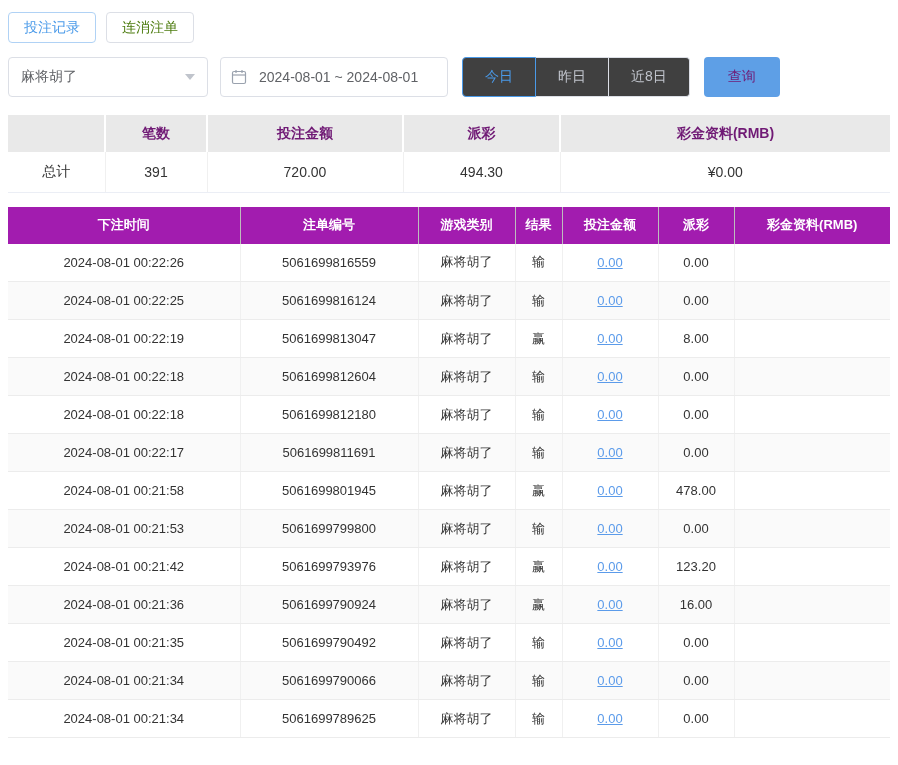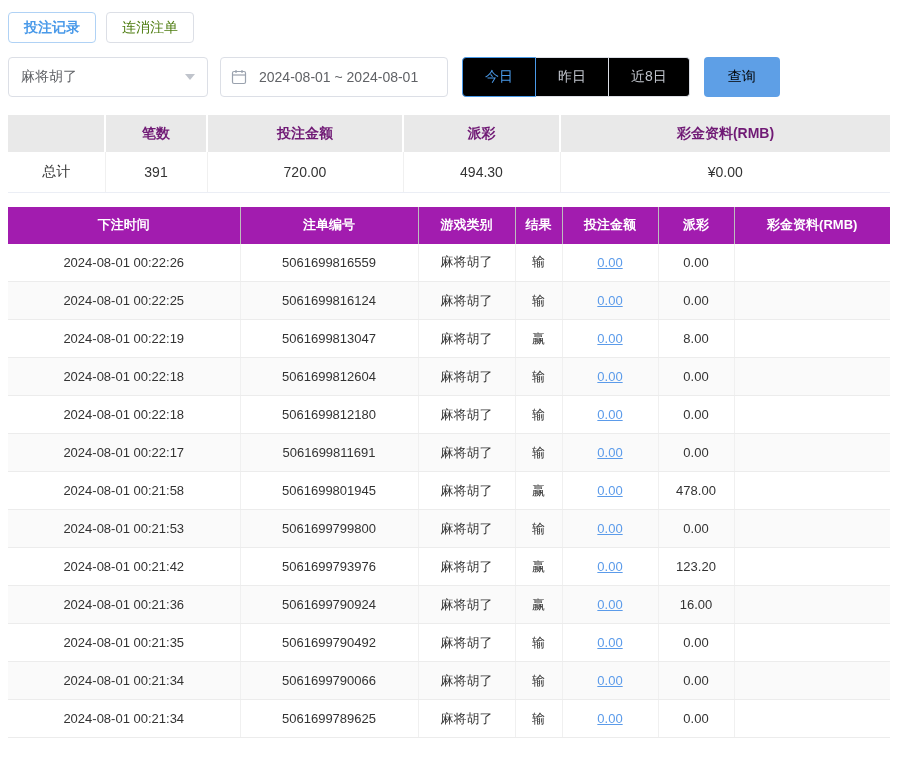--- a/index.html
+++ b/index.html
@@ -11,50 +11,50 @@
   }
   .page { padding:8px; }
 
   
   .tabs-row { display:flex; gap:10px; padding:4px 0 12px; }
   .tab {
     height:31px; padding:0 15px; background:#fff;
     border:1px solid #dcdfe6; border-radius:4px;
     font-size:14px; color:#4d7c0f; cursor:pointer; line-height:29px;
   }
-  .tab.active { color:#4a9ae9; border-color:#b0d2f5; font-weight:bold; }
+  .tab.active { color:#4a9ae9; border-color:#b0d2f5; font-weight:normal; }
 
   
   .filter-row { display:flex; align-items:center; gap:12px; margin:2px 0 18px; }
   .select {
     width:200px; height:40px; border:1px solid #dcdfe6; border-radius:4px;
     display:flex; align-items:center; justify-content:space-between;
     padding:0 12px; font-size:14px; color:#606266; cursor:pointer; background:#fff;
   }
   .caret {
     width:0; height:0; border-left:5px solid transparent;
     border-right:5px solid transparent; border-top:6px solid #c0c4cc;
   }
   .date-picker {
     width:228px; height:40px; border:1px solid #dcdfe6; border-radius:4px;
     display:flex; align-items:center; gap:12px; padding:0 10px;
     font-size:14px; color:#606266; cursor:pointer; background:#fff;
   }
   .btn-group { display:flex; margin-left:2px; }
   .btn-group button {
-    height:40px; padding:0 22px; background:#000000;
+    height:40px; padding:0 22px; background:#404040;
     border:1px solid #dcdfe6; font-size:14px; color:#c0c4cc; cursor:pointer;
   }
   .btn-group button + button { border-left:none; }
   .btn-group button:first-child { border-radius:4px 0 0 4px; }
   .btn-group button:last-child  { border-radius:0 4px 4px 0;text-align:right; }
   .btn-group button.active { color:#4a9ae9; border:1px solid #4a9ae9; }
   .search-btn {
     height:40px; width:76px; margin-left:2px;
-    background:#5e9fe6; color:#000000; border:none; border-radius:4px;
+    background:#5e9fe6; color:#701a75; border:none; border-radius:4px;
     font-size:14px; cursor:pointer;
   }
 
   
   table { border-collapse:collapse; width:882px; table-layout:fixed; }
   th, td { text-align:center; overflow:hidden; white-space:nowrap; }
 
   .summary th {
     background:#e9e9e9; color:#701a75; font-size:14px; font-weight:bold;
     height:37px; border-right:2px solid #fff;

